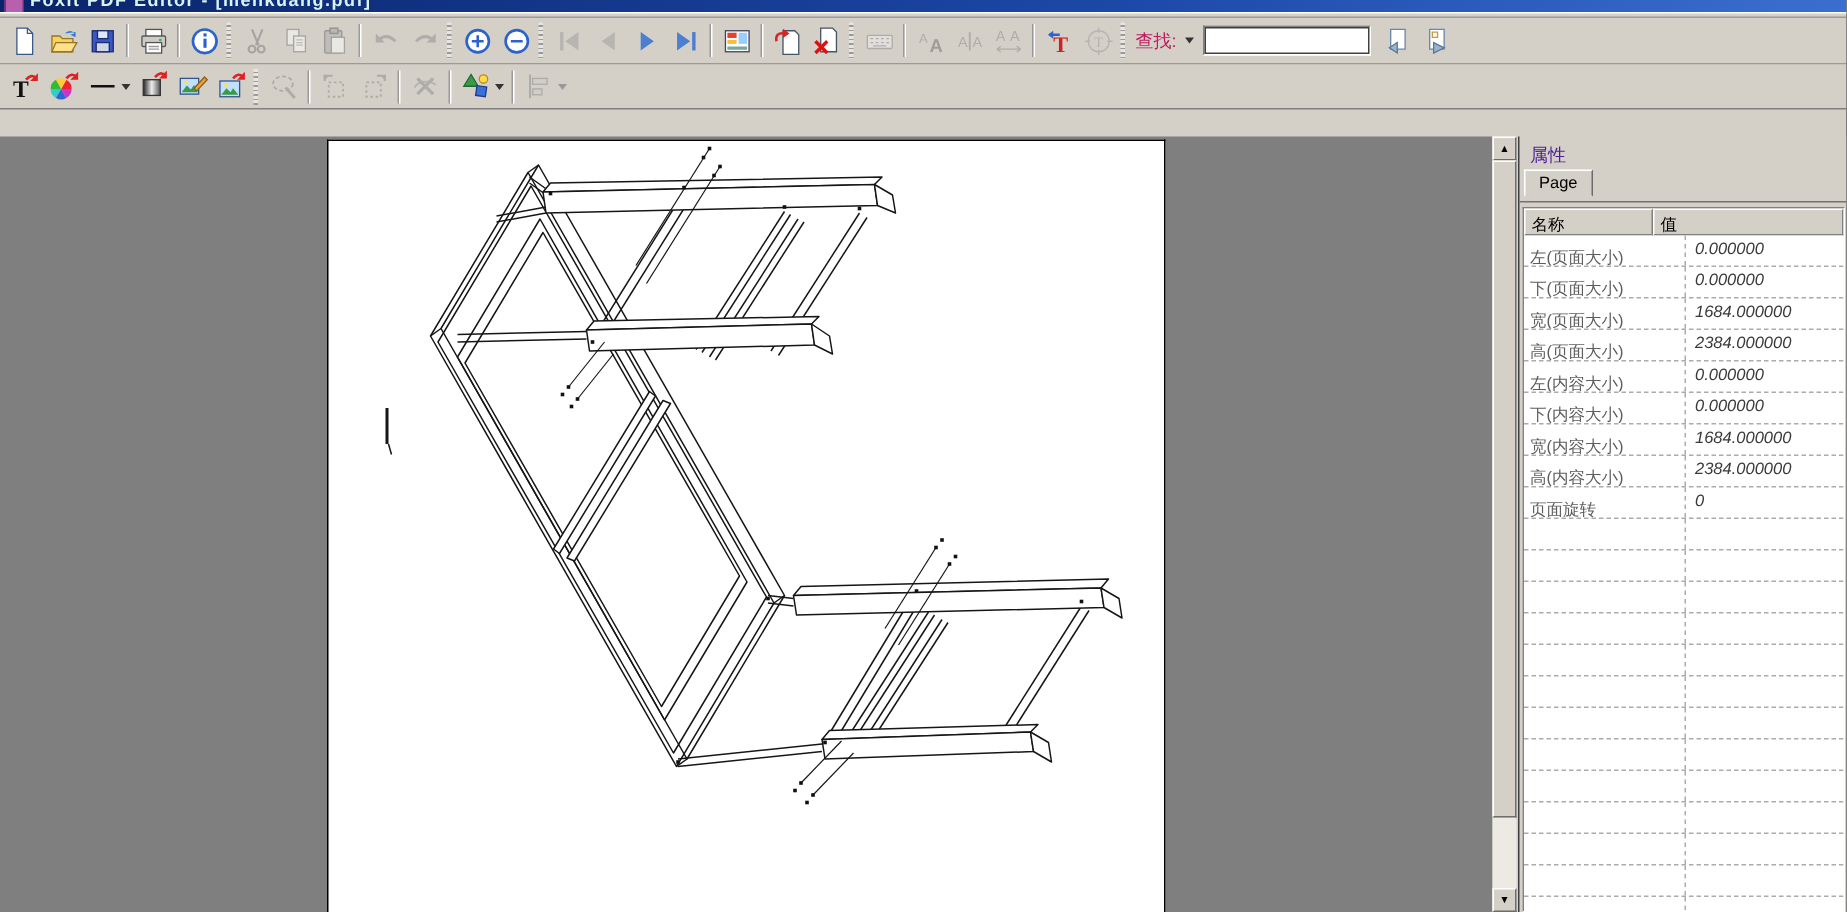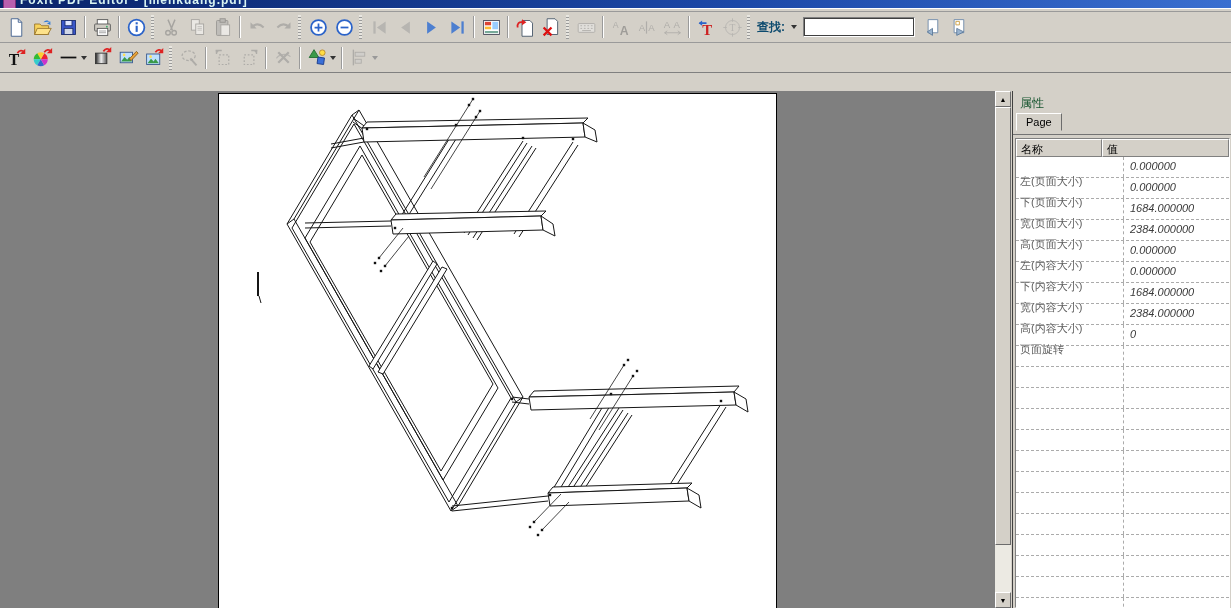--- a/index.html
+++ b/index.html
@@ -22,45 +22,45 @@
   .tb-items{display:flex;align-items:center;}
   .tbtn{width:26px;height:26px;display:flex;align-items:center;justify-content:center;background:transparent;border:1px solid transparent;padding:0;flex:0 0 auto;}
   .tbtn svg{width:21px;height:21px;display:block;}
   .tbtn.disabled svg{filter:grayscale(1) opacity(0.5);}
   .ddarrow{width:0;height:0;border-left:3px solid transparent;border-right:3px solid transparent;border-top:4px solid #333;margin-left:2px;}
   .tbtn.disabled .ddarrow{border-top-color:#999;}
   .tsep{width:0;height:22px;border-left:1px solid #9a9a9a;border-right:1px solid #ffffff;margin:0 3px;flex:0 0 auto;}
   .tgrip{width:3px;height:24px;margin:0 4px 0 2px;flex:0 0 auto;
          background:repeating-linear-gradient(0deg,#9a9a9a 0 1px,#e8e6e0 1px 3px);}
   .find-group{display:flex;align-items:center;}
-  .find-label{font-size:12px;margin:0 1px 0 3px;color:#0c4a6e;font-weight:bold;}
+  .find-label{font-size:12px;margin:0 1px 0 3px;color:#be185d;}
   .find-dd{width:13px;height:18px;display:flex;align-items:center;justify-content:center;background:#d4d0c8;border:none;padding:0;}
   .find-input{width:104px;height:18px;border:1px solid;border-color:#808080 #ffffff #ffffff #808080;outline:1px solid #404040;outline-offset:-2px;background:#fff;font-size:12px;padding:0 3px;margin:0 4px;}
   
   .workspace{position:absolute;left:0;top:91px;width:1231px;height:517px;}
   .canvas{position:absolute;left:0;top:0;width:995px;height:517px;background:#7f7f7f;overflow:hidden;}
   .page{position:absolute;left:218px;top:2px;width:557px;height:516px;background:#ffffff;border:1px solid #000;border-bottom:none;}
   .page svg{display:block;width:557px;height:515px;}
   
   .vscroll{position:absolute;left:995px;top:0;width:16px;height:517px;background:#eceae3;}
   .sbtn{position:absolute;left:0;width:16px;height:16px;background:#d4d0c8;border:1px solid;border-color:#ffffff #6c6c6c #6c6c6c #ffffff;box-sizing:border-box;display:flex;align-items:center;justify-content:center;font-size:7px;color:#000;padding:0;}
   .sbtn.up{top:0;} .sbtn.down{bottom:0;}
   .sthumb{position:absolute;left:0;top:16px;width:16px;height:438px;background:#d4d0c8;border:1px solid;border-color:#ffffff #6c6c6c #6c6c6c #ffffff;box-sizing:border-box;}
   
   .panel{position:absolute;left:1012px;top:0;width:219px;height:517px;background:#d4d0c8;border-left:1px solid #404040;box-sizing:border-box;}
-  .panel-caption{height:22px;font-size:12px;color:#14532d;padding:4px 6px 0 7px;box-sizing:border-box;}
+  .panel-caption{height:22px;font-size:12px;color:#4c1d95;padding:4px 6px 0 7px;box-sizing:border-box;}
   .tabstrip{height:21px;display:flex;align-items:flex-start;padding-left:3px;border-bottom:1px solid #737373;}
   .tab{height:18px;padding:2px 9px 0 9px;font-size:11px;background:#d4d0c8;border:1px solid;border-color:#ffffff #6c6c6c #d4d0c8 #ffffff;box-sizing:border-box;}
   .ptable{position:absolute;left:2px;right:1px;top:47px;bottom:0;background:#fff;border:1px solid;border-color:#808080 #ffffff #ffffff #808080;overflow:hidden;}
   .phead{display:flex;height:18px;}
   .phcell{background:#d4d0c8;border:1px solid;border-color:#ffffff #808080 #808080 #ffffff;font-size:11px;padding:2px 4px;box-sizing:border-box;color:#000;}
   .phc1{width:86px;flex:0 0 auto;} .phc2{flex:1;}
   .pbody{position:absolute;left:0;right:0;top:18px;bottom:0;background:#fff;}
   .prow{display:flex;height:21px;border-bottom:1px dashed #ababab;box-sizing:border-box;font-size:11px;}
-  .pcell-name{width:107px;flex:0 0 auto;padding:17px 4px;box-sizing:border-box;color:#5d5d5d;white-space:nowrap;overflow:hidden;}
+  .pcell-name{width:107px;flex:0 0 auto;padding:7px 4px;box-sizing:border-box;color:#5d5d5d;white-space:nowrap;overflow:hidden;}
   .pcell-value{flex:1;padding:3px 6px;box-sizing:border-box;color:#3a3a3a;border-left:1px dashed #ababab;white-space:nowrap;overflow:hidden;font-style:italic;}
   
   .watermark{position:absolute;left:921px;top:533px;width:250px;height:75px;pointer-events:none;z-index:30;display:flex;align-items:flex-start;}
   .wm-logo{width:68px;height:68px;flex:0 0 auto;}
   .wm-text-svg{height:72px;margin-left:3px;}
 </style>
 </head>
 <body>
 
 <div class="win">

